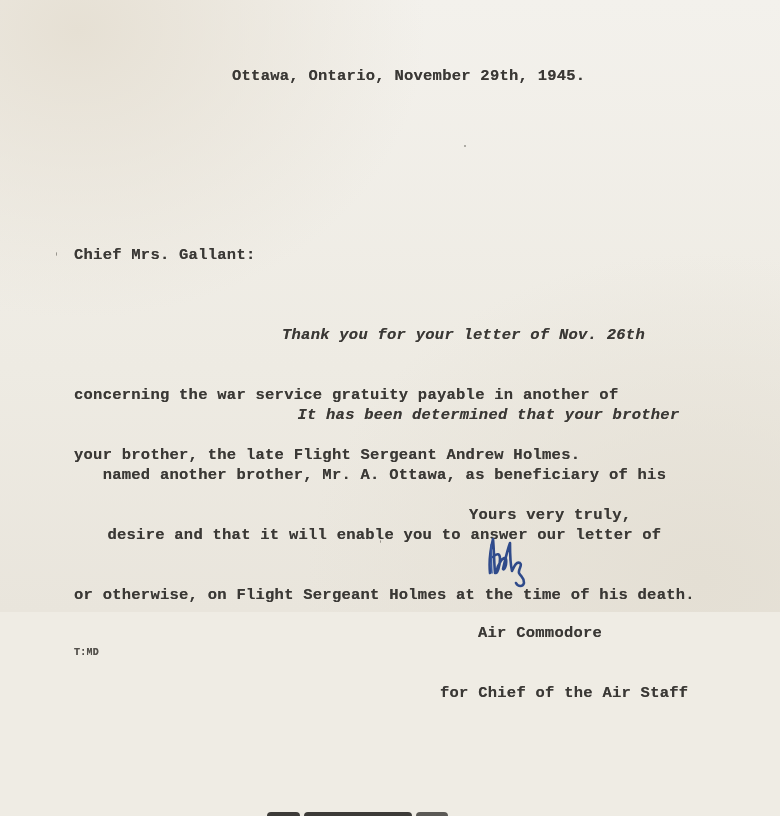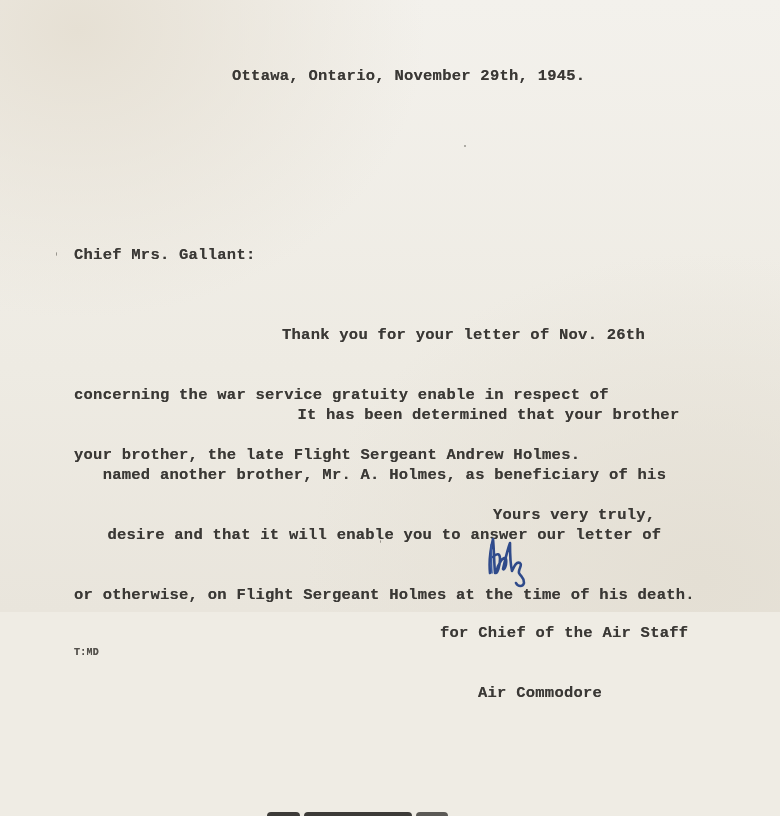--- a/index.html
+++ b/index.html
@@ -31,26 +31,26 @@
       letter-spacing: 0.25px;
       white-space: pre;
       line-height: 20px;
       text-shadow: 0 0 0.6px rgba(40,38,35,0.6);
     }
     .date { left: 232px; top: 66px; }
     .addr { left: 74px; top: 146px; }
     .salutation { left: 74px; top: 245px; }
     .p1 { left: 74px; top: 285px; }
     .p2 { left: 74px; top: 365px; text-align: center; }
-    .closing { left: 469px; top: 505px; margin-left: 24px; }
+    .closing { left: 469px; top: 505px; }
     .sig-block { left: 440px; top: 583px; }
     .ref { left: 74px; top: 643px; font-size: 10px; color: #55524d; }
 
     .line { display: block; }
-    .indent { padding-left: 208px; }
+    .indent { padding-left: 208px; font-style: italic; }
     .sig-l1 { padding-left: 30px; }
     .sig-l2 { padding-left: 38px; }
 
     .signature {
       position: absolute;
       left: 484px;
       top: 533px;
       width: 50px;
       height: 56px;
     }
@@ -89,41 +89,41 @@
   <div class="speck" style="left:56px;top:252px;width:1px;height:4px;"></div>
   <div class="speck" style="left:312px;top:395px;width:1px;height:1px;"></div>
 
   <div class="tw date">Ottawa, Ontario, November 29th, 1945.</div>
 
 
   <div class="tw salutation">Chief Mrs. Gallant:</div>
 
   <div class="tw p1">
     <span class="line indent">Thank you for your letter of Nov. 26th</span>
-    <span class="line">concerning the war service gratuity enable in respect of</span>
+    <span class="line">concerning the war service gratuity payable in another of</span>
     <span class="line">your brother, the late Flight Sergeant Andrew Holmes.</span>
   </div>
 
   <div class="tw p2">
     <span class="line indent">It has been determined that your brother</span>
-    <span class="line">named another brother, Mr. A. Holmes, as beneficiary of his</span>
+    <span class="line">named another brother, Mr. A. Ottawa, as beneficiary of his</span>
     <span class="line">desire and that it will enable you to answer our letter of</span>
     <span class="line">or otherwise, on Flight Sergeant Holmes at the time of his death.</span>
   </div>
 
   <div class="tw closing">Yours very truly,</div>
 
   <svg class="signature" viewBox="0 0 50 56">
     <path d="M6 40 C5 30, 6 18, 9 6 C10 16, 10 28, 11 40 M9 24 C13 20, 16 20, 16 26 C16 34, 13 40, 12 40 C14 30, 20 22, 22 26 C23 32, 20 38, 19 36 C21 28, 23 18, 26 10 C26 20, 26 30, 28 38 C30 34, 32 28, 36 30 C39 32, 34 36, 35 40 C37 44, 40 44, 40 50 C39 54, 34 54, 32 50" fill="none" stroke="#2f4a8a" stroke-width="2.6" stroke-linecap="round" stroke-linejoin="round"></path>
     <path d="M7 12 C8 22, 7 32, 8 40" fill="none" stroke="#3a5aa0" stroke-width="1.6" stroke-linecap="round"></path>
   </svg>
 
   <div class="tw sig-block">
+    <span class="line sig-l2">Air Commodore</span>
     <span class="line">for Chief of the Air Staff</span>
-    <span class="line sig-l2">Air Commodore</span>
   </div>
 
   <div class="tw ref">T:MD</div>
 
   <div class="viewer-toolbar">
     <div class="tb-seg a"></div>
     <div class="tb-seg b"></div>
     <div class="tb-seg c"></div>
   </div>
 </div>

